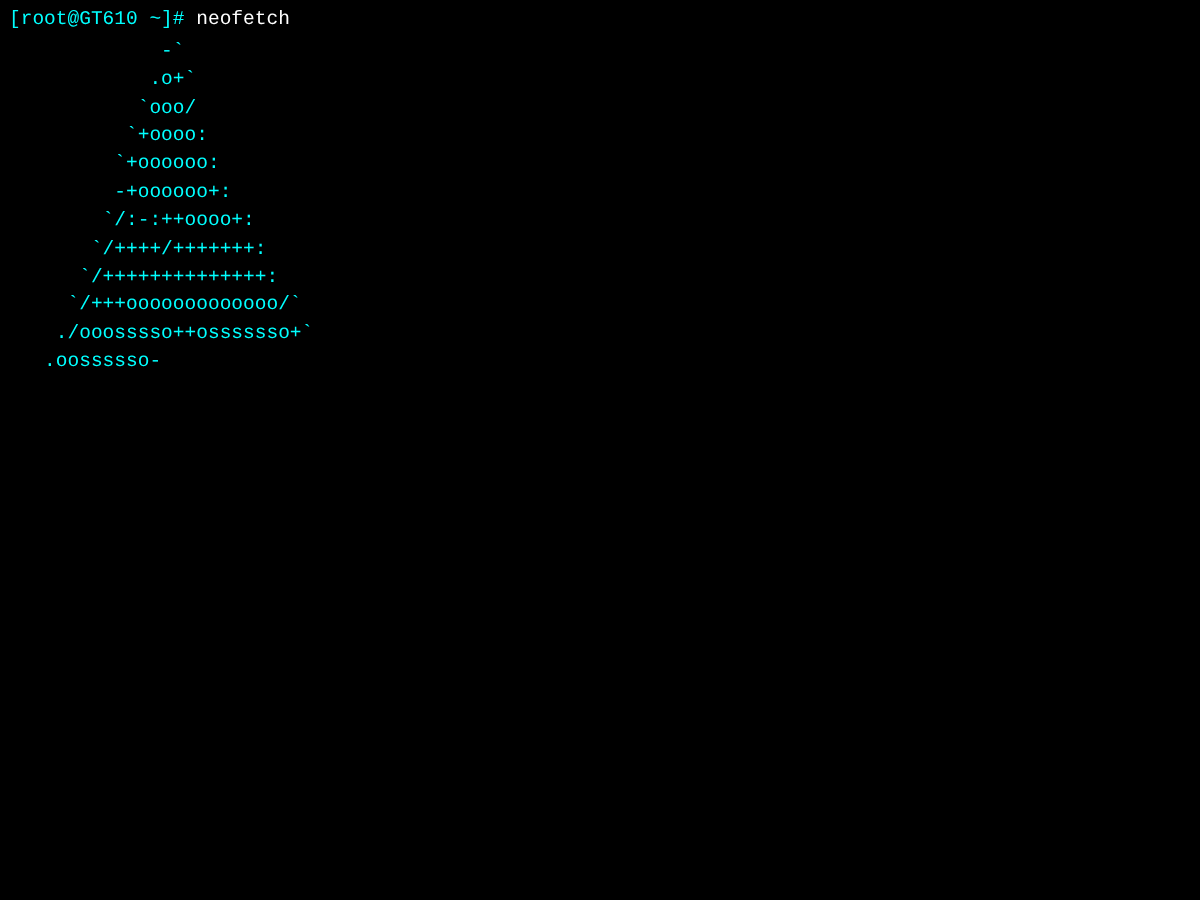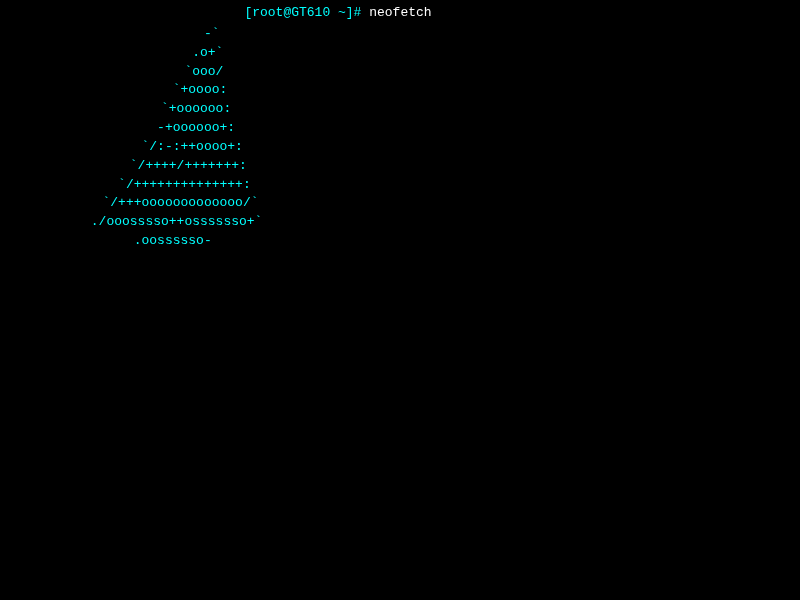--- a/index.html
+++ b/index.html
@@ -10,21 +10,20 @@
       font-size: 13px;
       line-height: 1.45;
       width: 800px;
       height: 600px;
       overflow: hidden;
     }
     .terminal {
       padding: 4px 6px;
       width: 676px;
       height: 600px;
-      text-align: center;
     }
     .line { white-space: pre; }
     .cyan { color: #00ffff; }
     .neofetch-container {
       display: flex;
       flex-direction: row;
       gap: 0;
       margin-top: 2px;
     }
     .ascii-art {

